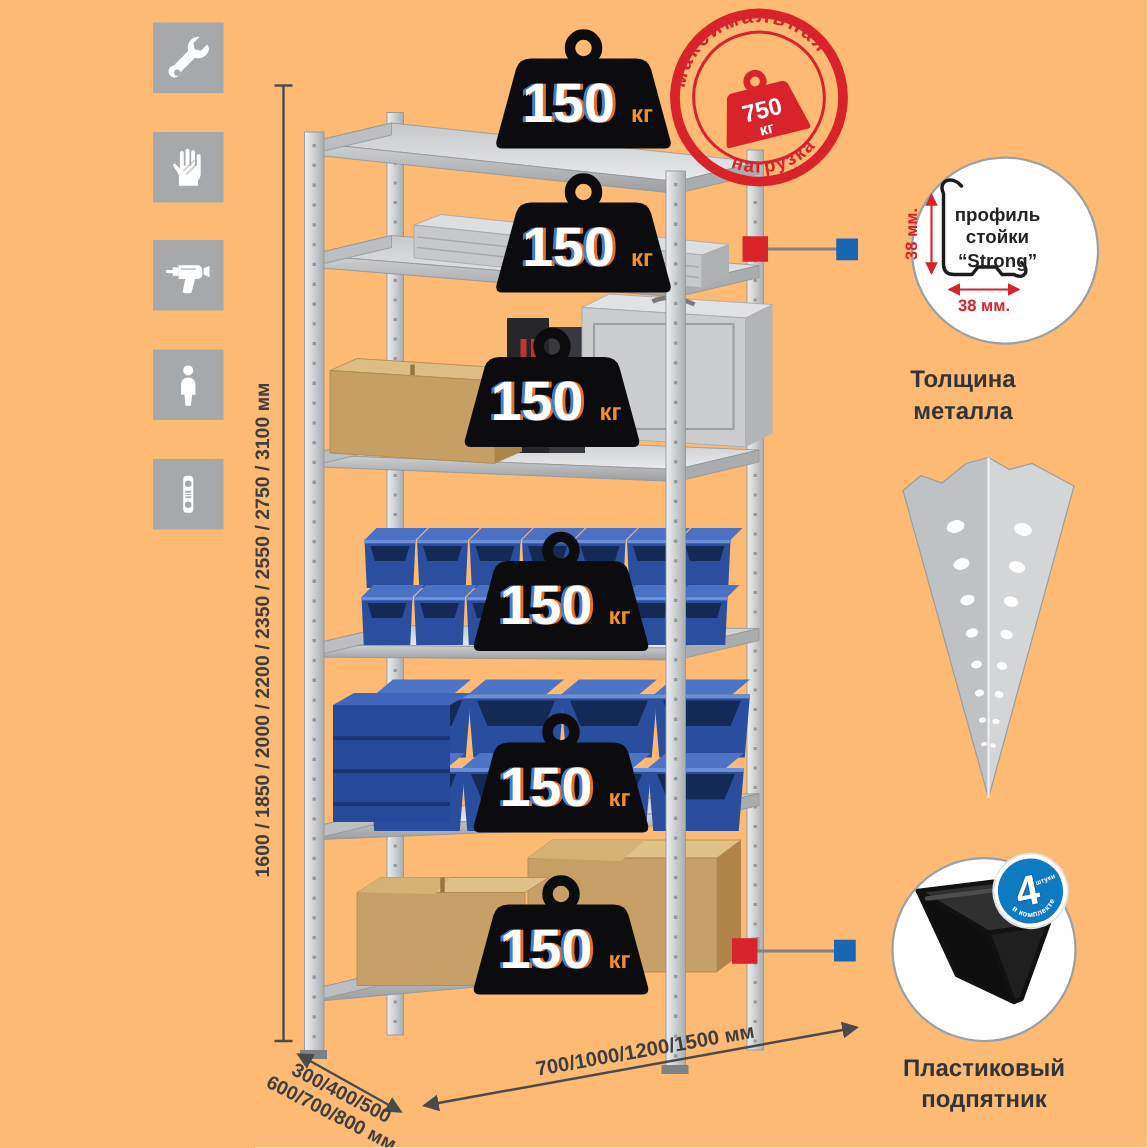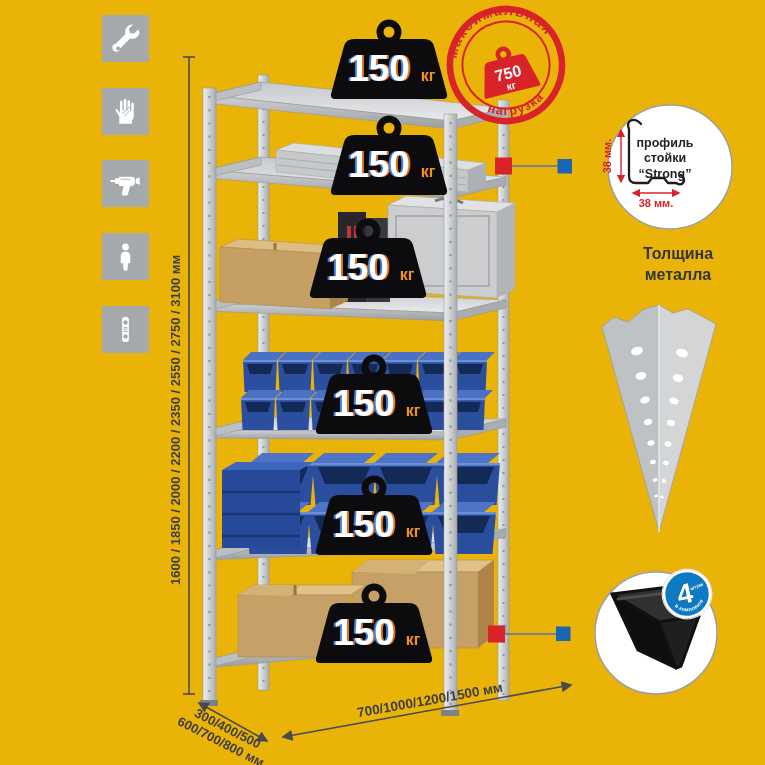--- a/index.html
+++ b/index.html
@@ -1,36 +1,36 @@
 <!DOCTYPE html>
 <html><head>
 <meta charset="utf-8">
 <style>
   html,body{margin:0;padding:0;background:#ffffff;}
-  #canvas{position:relative;width:765px;height:765px;background:#eab308;overflow:hidden;
+  #canvas{position:relative;width:765px;height:765px;background:#fdba74;overflow:hidden;
           font-family:"Liberation Sans",sans-serif;}
   #scene{position:absolute;left:0;top:0;}
   svg{font-family:"Liberation Sans",sans-serif;}
 
   .tile{position:absolute;left:102px;width:47px;height:47px;background:#a6a9ac;
         display:flex;align-items:center;justify-content:center;}
   .tile svg{width:31px;height:31px;display:block;}
 
   .dim-label{position:absolute;color:#3e3e41;font-weight:700;white-space:nowrap;}
   .dim-height{left:175px;top:420px;font-size:13px;
               transform:translate(-50%,-50%) rotate(-90deg);}
   .dim-depth{left:224px;top:736px;font-size:13px;text-align:center;line-height:1.15;
              transform:translate(-50%,-50%) rotate(27deg);}
   .dim-width{left:430px;top:700px;font-size:13.5px;
              transform:translate(-50%,-50%) rotate(-10deg);}
 
   .caption{position:absolute;color:#333436;font-weight:700;font-size:16px;line-height:1.32;
            text-align:center;transform:translateX(-50%);}
   .caption span{display:block;}
-  .caption-profile{left:678px;top:243px;}
+  .caption-profile{left:642px;top:243px;}
   .caption-foot{left:656px;top:702px;}
 
   .w150{font-size:37px;font-weight:700;fill:#ffffff;
         text-shadow:-2px 0 0 #3d7edb,2px 0 0 #e8731f;}
   .wkg{font-size:16px;font-weight:700;fill:#f2902a;}
   .stampTxt{fill:#d8232a;font-weight:700;}
   .redDim{fill:#d8232a;font-weight:700;font-size:11px;}
   .profLbl{fill:#242424;font-weight:700;font-size:12.5px;}
 </style>
 </head>
@@ -380,14 +380,18 @@
   <div class="dim-label dim-height">1600 / 1850 / 2000 / 2200 / 2350 / 2550 / 2750 / 3100 мм</div>
   <div class="dim-label dim-depth">
     <span>300/400/500</span><br>
     <span>600/700/800 мм</span>
   </div>
   <div class="dim-label dim-width">700/1000/1200/1500 мм</div>
 
   <div class="caption caption-profile">
     <span>Толщина металла</span>
   </div>
+  <div class="caption caption-foot">
+    <span>Пластиковый</span>
+    <span>подпятник</span>
+  </div>
 
 </div>
 
 </body></html>

